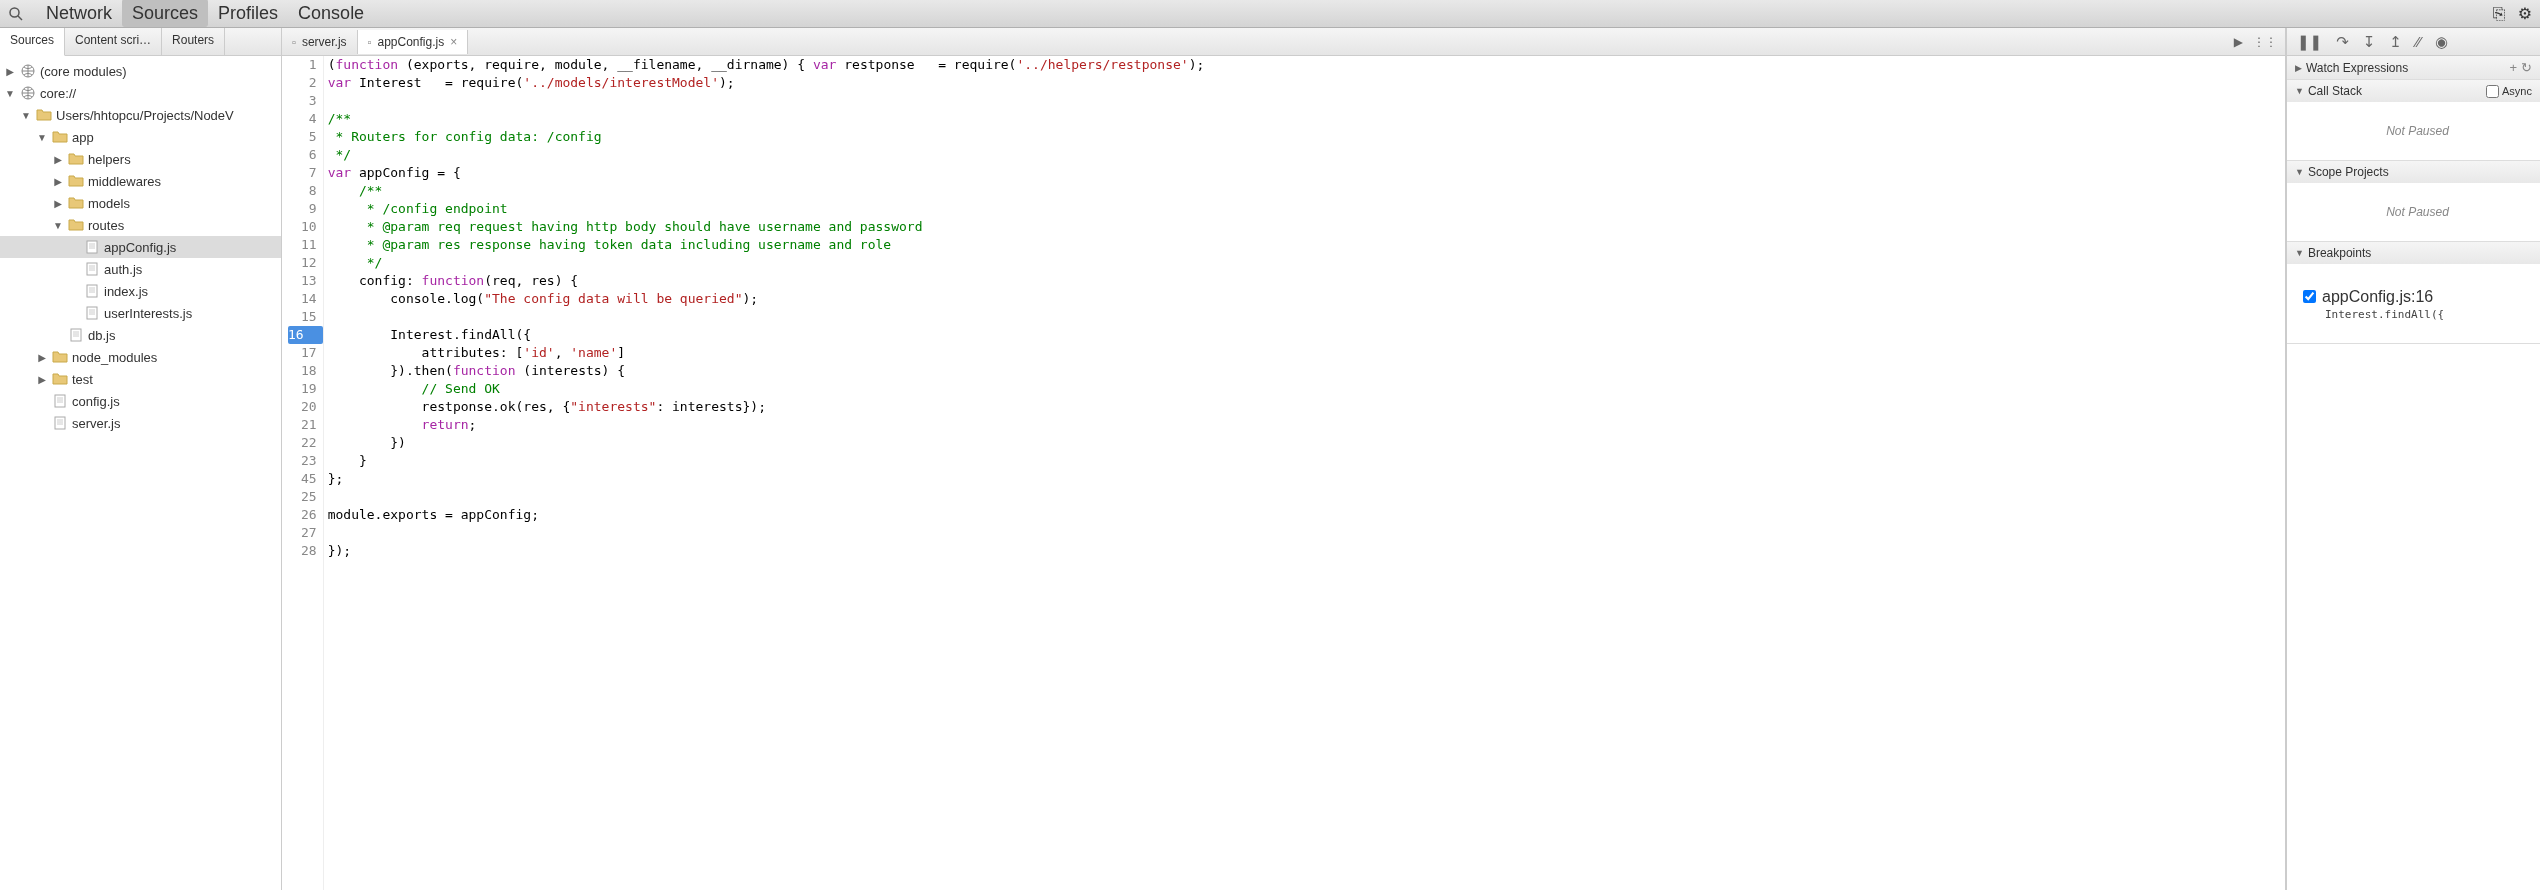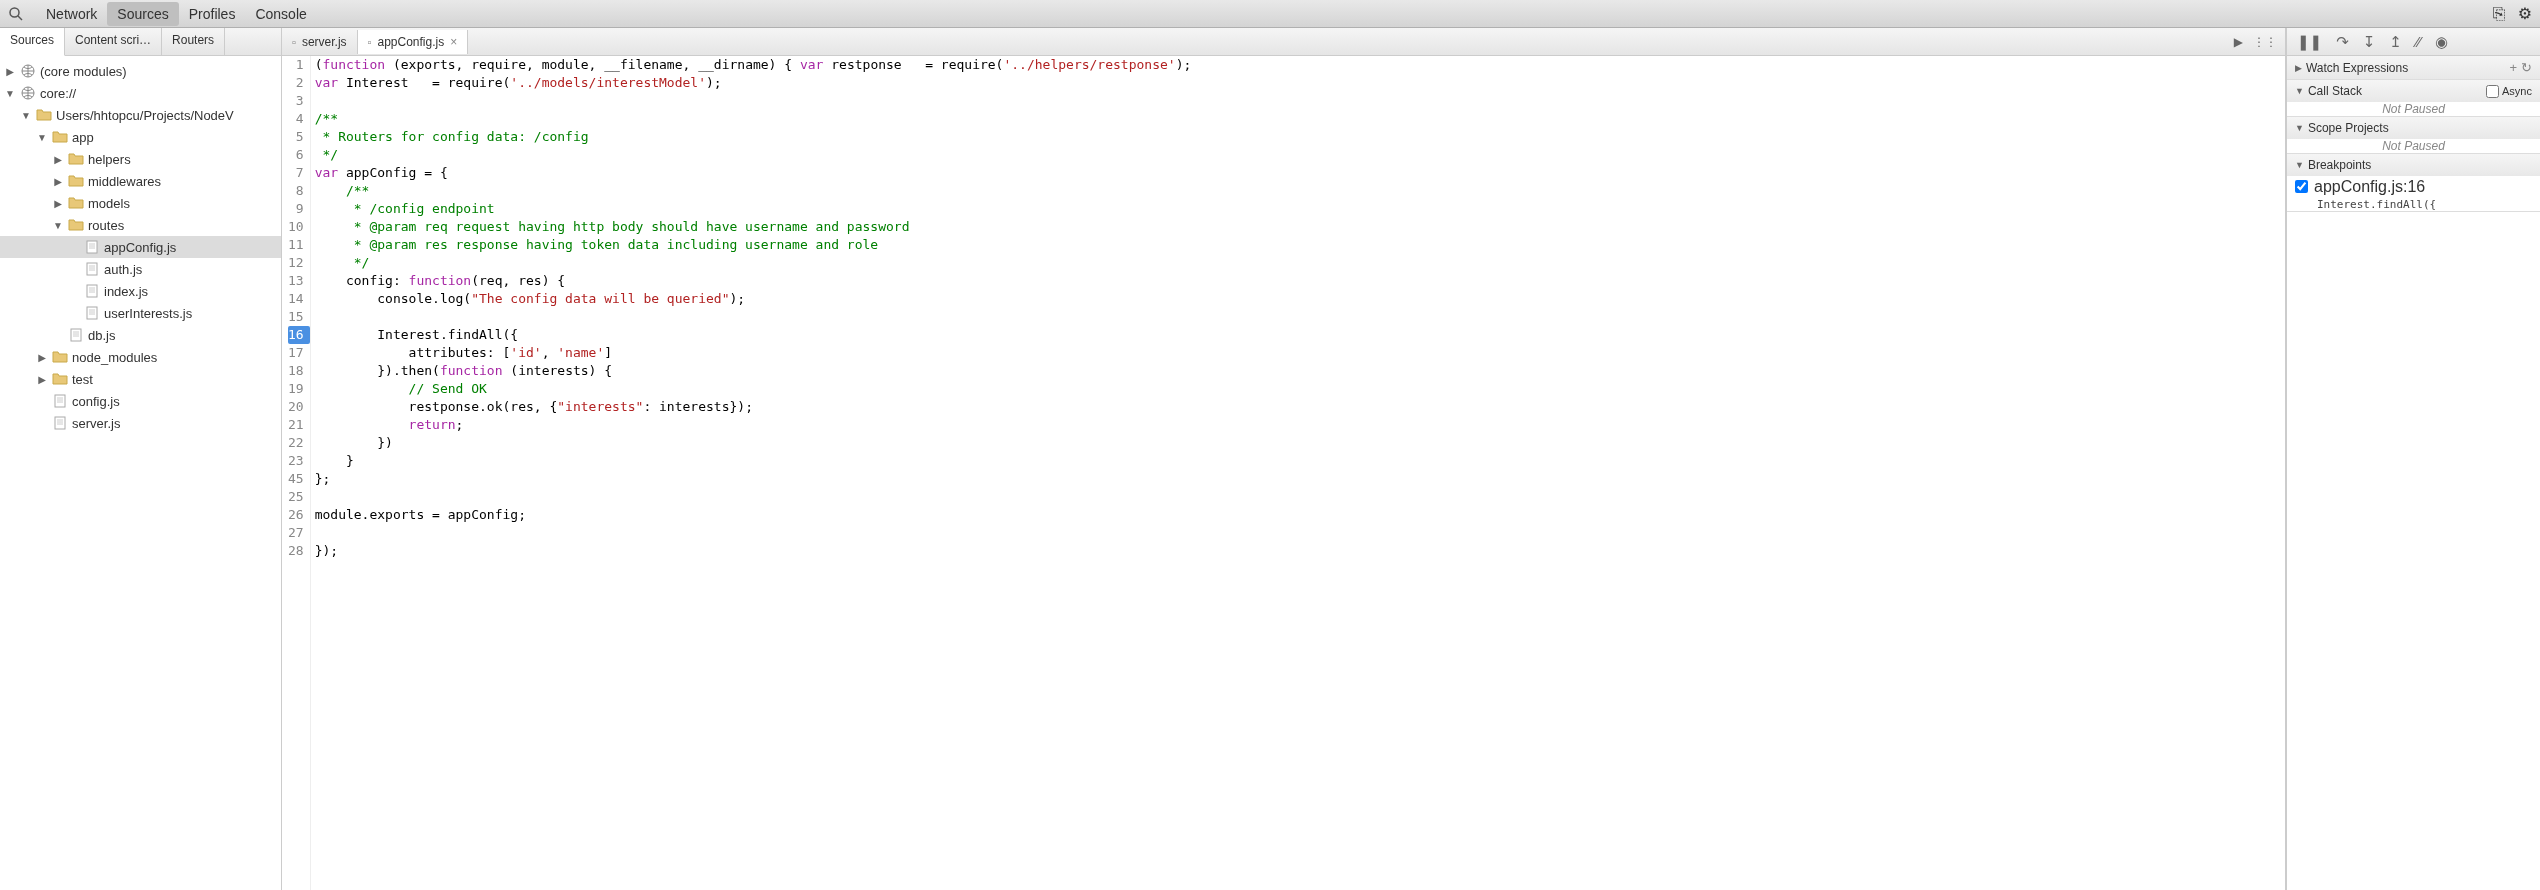--- a/index.html
+++ b/index.html
@@ -1,21 +1,21 @@
 <!DOCTYPE html>
 <html><head>
 <meta charset="utf-8">
 <style>
 * { box-sizing: border-box; margin: 0; padding: 0; }
 body { font-family: "Lucida Grande", "Helvetica Neue", Arial, sans-serif; font-size: 12px; background: #fff; height: 890px; width: 2540px; overflow: hidden; }
 
 
 .top-toolbar { height: 28px; background: linear-gradient(#e8e8e8, #d4d4d4); border-bottom: 1px solid #b0b0b0; display: flex; align-items: center; padding: 0 8px; }
 .top-toolbar .search-icon { width: 16px; height: 16px; margin-right: 12px; cursor: pointer; }
-.top-toolbar .tab-btn { padding: 4px 10px; font-size: 14px; color: #333; cursor: pointer; }
+.top-toolbar .tab-btn { padding: 4px 10px; font-size: 18px; color: #333; cursor: pointer; }
 .top-toolbar .tab-btn.active { background: #bfbfbf; border-radius: 3px; }
 .top-toolbar .spacer { flex: 1; }
 .top-toolbar .right-icons { display: flex; gap: 12px; align-items: center; }
 .top-toolbar .right-icons span { cursor: pointer; font-size: 16px; color: #333; }
 
 
 .main { display: flex; height: calc(100% - 28px); }
 
 
 .left-panel { width: 282px; border-right: 1px solid #ccc; display: flex; flex-direction: column; background: #fff; }
@@ -44,40 +44,40 @@
 .file-tab.active { background: #fff; }
 .file-tab .close-x { color: #888; font-size: 12px; }
 .file-tab .file-mini-icon { color: #888; font-size: 11px; }
 .file-tabs .spacer { flex: 1; }
 .file-tabs .ft-right { display: flex; gap: 10px; padding-right: 8px; color: #666; }
 .file-tabs .ft-right span { cursor: pointer; }
 
 .code-area { flex: 1; display: flex; overflow: auto; font-family: Menlo, Consolas, monospace; font-size: 13px; line-height: 18px; }
 .gutter { background: #fff; border-right: 1px solid #eee; text-align: right; color: #888; padding: 0 6px; user-select: none; }
 .gutter .ln { height: 18px; }
-.gutter .ln.breakpoint { background: #4a90e2; color: #fff; border-radius: 2px; padding-right: 6px; margin-right: -6px; }
+.gutter .ln.breakpoint { background: #4a90e2; color: #fff; border-radius: 2px; padding-right: 19px; margin-right: -6px; }
 .code-lines { flex: 1; padding-left: 4px; white-space: pre; }
 .code-lines .cl { height: 18px; }
 
 
 .kw { color: #a626a4; }
 .str { color: #b22222; }
 .cmt { color: #008000; }
 
 
 .right-panel { width: 254px; display: flex; flex-direction: column; border-left: 1px solid #ccc; }
 .debug-toolbar { height: 28px; background: linear-gradient(#f5f5f5, #e5e5e5); border-bottom: 1px solid #ccc; display: flex; align-items: center; justify-content: flex-start; gap: 14px; padding: 0 10px; }
 .debug-toolbar span { color: #666; cursor: pointer; font-size: 15px; }
 
 .section { border-bottom: 1px solid #ddd; }
 .section-header { background: linear-gradient(#f5f5f5, #e8e8e8); padding: 4px 8px; font-size: 12px; color: #333; display: flex; align-items: center; gap: 4px; cursor: pointer; }
 .section-header .arrow { font-size: 9px; color: #666; }
 .section-header .spacer { flex: 1; }
 .section-header .hdr-icon { color: #888; font-size: 13px; cursor: pointer; }
-.section-body { padding: 0 8px; font-size: 12px; color: #888; text-align: center; font-style: italic; }
+.section-body { padding: 22px 8px; font-size: 12px; color: #888; text-align: center; font-style: italic; margin-left: 8px; }
 .section-body.left { text-align: left; font-style: normal; color: #333; }
 .bp-item { display: flex; align-items: flex-start; gap: 6px; padding: 2px 0; }
 .bp-item input[type=checkbox] { margin-top: 2px; }
 .bp-label { font-size: 16px; }
 .bp-sub { font-family: Menlo, Consolas, monospace; font-size: 11px; color: #444; padding-left: 22px; }
 .async-chk { display: flex; align-items: center; gap: 3px; font-size: 11px; }
 
 svg { display: block; }
 </style>
 </head>

